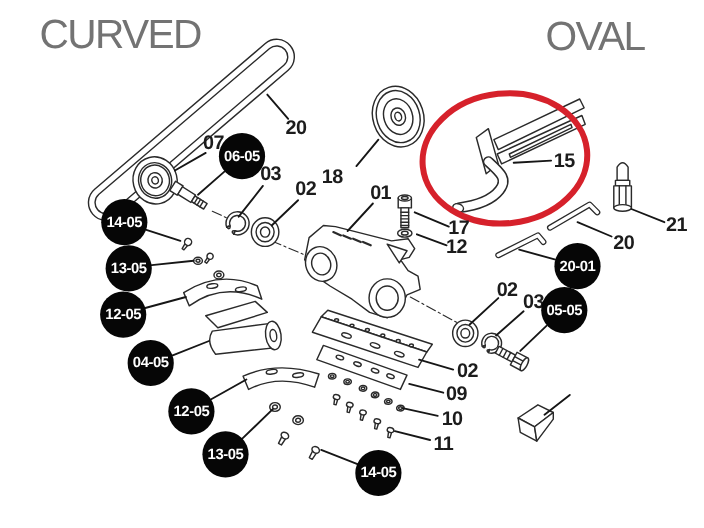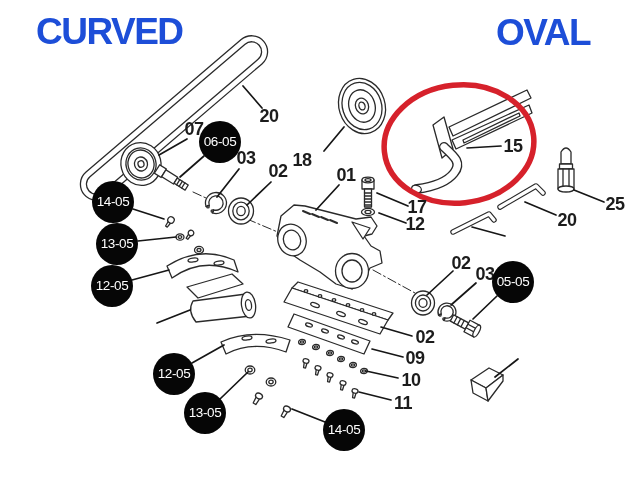--- a/index.html
+++ b/index.html
@@ -2,33 +2,33 @@
 <html><head>
 <meta charset="utf-8">
 <style>
   html,body{margin:0;padding:0;background:#e8e8e8;}
   .canvas{
     position:relative;width:640px;height:480px;background:#ffffff;overflow:hidden;
     font-family:"Liberation Sans","DejaVu Sans",sans-serif;
   }
   .canvas svg{position:absolute;left:0;top:0;}
   .title{
-    position:absolute;font-size:37px;font-weight:bold;letter-spacing:-1.5px;
-    color:#1d4ed8;line-height:1;white-space:nowrap;
+    position:absolute;font-size:37px;font-weight:normal;letter-spacing:-1.5px;
+    color:#737373;line-height:1;white-space:nowrap;
   }
   .callout{
     position:absolute;transform:translate(-50%,-50%);
     font-size:18px;font-weight:bold;letter-spacing:-0.5px;color:#1c1c1c;line-height:1;
     white-space:nowrap;
   }
   .badge{
     position:absolute;transform:translate(-50%,-50%);
     width:42px;height:42px;border-radius:50%;background:#060606;color:#fff;
     display:flex;align-items:center;justify-content:center;
-    font-size:13.5px;font-weight:normal;letter-spacing:-0.4px;line-height:1;
+    font-size:13.5px;font-weight:bold;letter-spacing:-0.4px;line-height:1;
   }
 </style>
 </head>
 <body>
 
 <div class="canvas">
 
   <svg width="640" height="480" viewBox="0 0 640 480">
     <g fill="#ffffff" stroke="#2a2a2a" stroke-width="1.3" stroke-linejoin="round" stroke-linecap="round">
 
@@ -348,31 +348,33 @@
 
   <div class="callout" style="left:269px;top:116px">20</div>
   <div class="callout" style="left:194px;top:129px">07</div>
   <div class="callout" style="left:246px;top:158px">03</div>
   <div class="callout" style="left:278px;top:171px">02</div>
   <div class="callout" style="left:302px;top:160px">18</div>
   <div class="callout" style="left:346px;top:175px">01</div>
   <div class="callout" style="left:417px;top:207px">17</div>
   <div class="callout" style="left:415px;top:224px">12</div>
   <div class="callout" style="left:513px;top:146px">15</div>
-  <div class="callout" style="left:615px;top:204px">25</div>
+  <div class="callout" style="left:615px;top:204px">21</div>
   <div class="callout" style="left:567px;top:220px">20</div>
   <div class="callout" style="left:461px;top:263px">02</div>
   <div class="callout" style="left:485px;top:274px">03</div>
   <div class="callout" style="left:425px;top:337px">02</div>
   <div class="callout" style="left:415px;top:358px">09</div>
   <div class="callout" style="left:411px;top:380px">10</div>
   <div class="callout" style="left:403px;top:403px">11</div>
 
   <div class="badge" style="left:220px;top:142px">06-05</div>
   <div class="badge" style="left:113px;top:202px">14-05</div>
   <div class="badge" style="left:117px;top:244px">13-05</div>
   <div class="badge" style="left:112px;top:286px">12-05</div>
+  <div class="badge" style="left:137px;top:330px">04-05</div>
   <div class="badge" style="left:174px;top:374px">12-05</div>
   <div class="badge" style="left:205px;top:413px">13-05</div>
   <div class="badge" style="left:344px;top:430px">14-05</div>
+  <div class="badge" style="left:525px;top:242px">20-01</div>
   <div class="badge" style="left:513px;top:282px">05-05</div>
 
 </div>
 
 </body></html>

